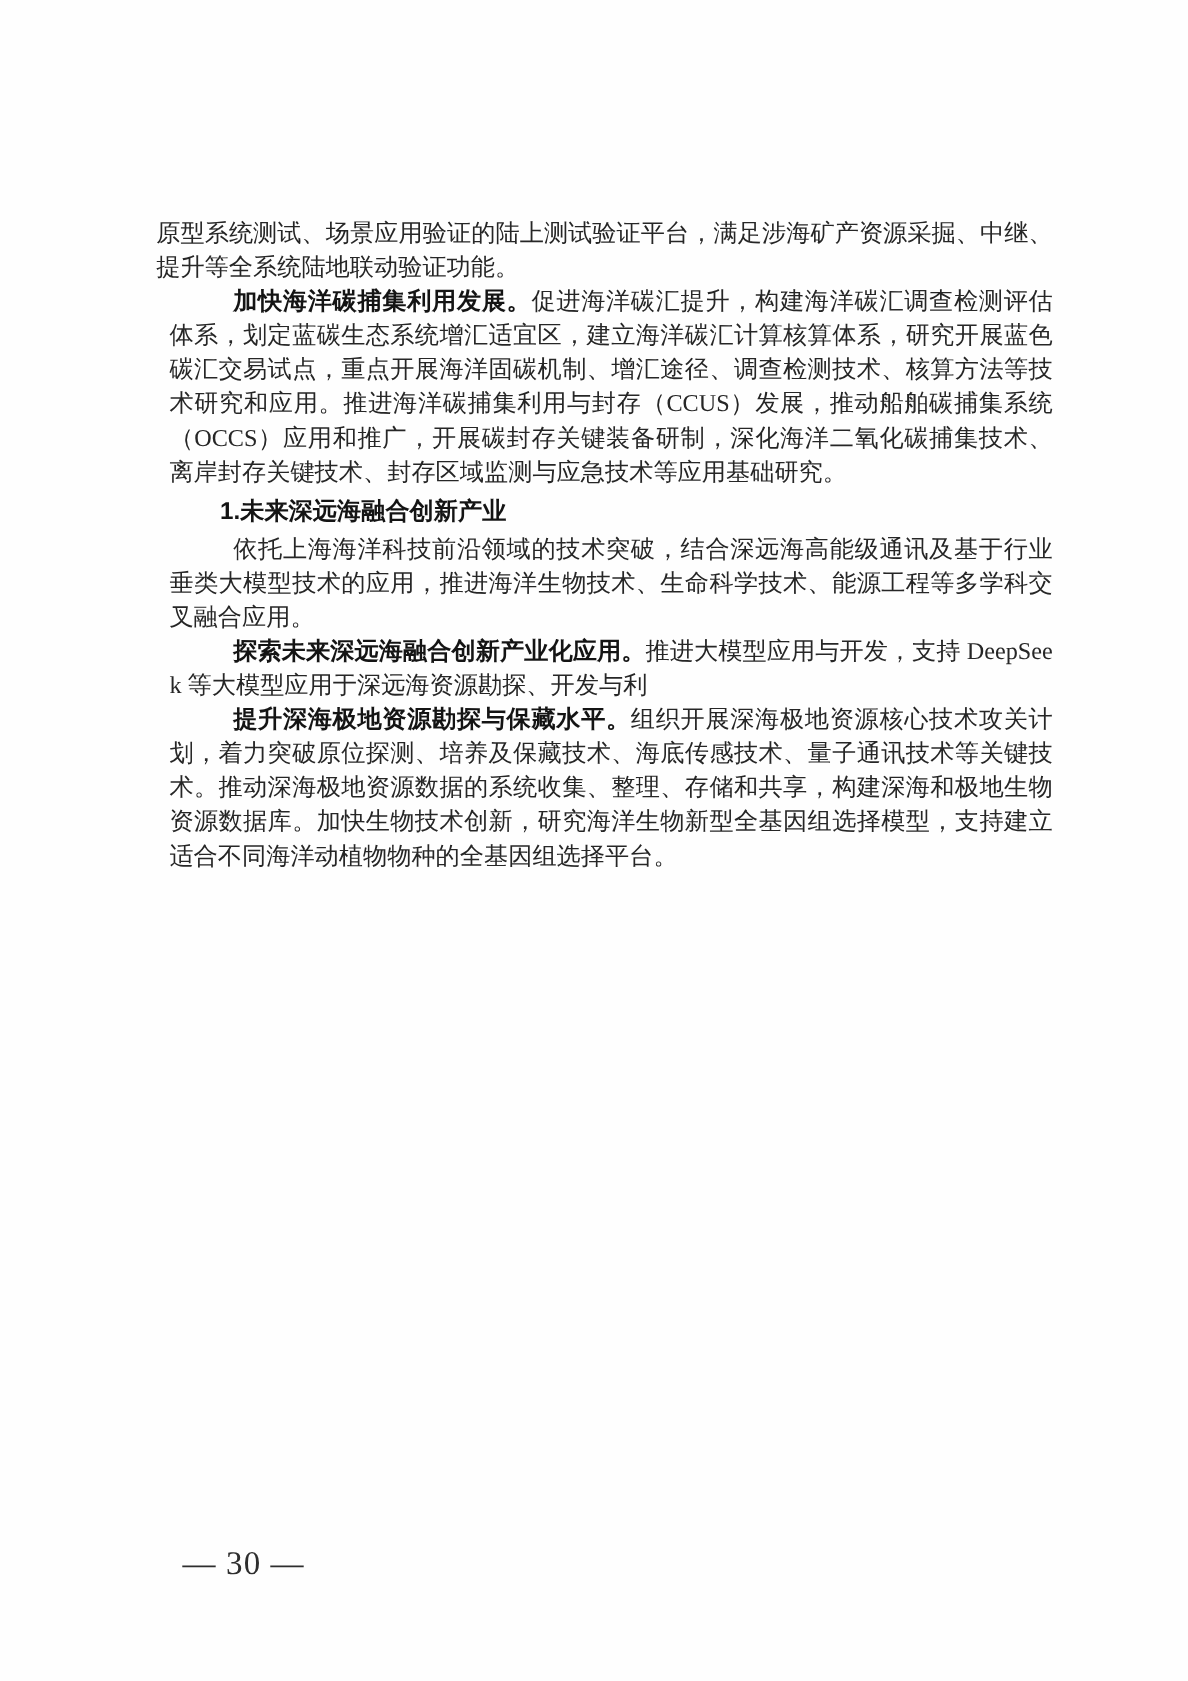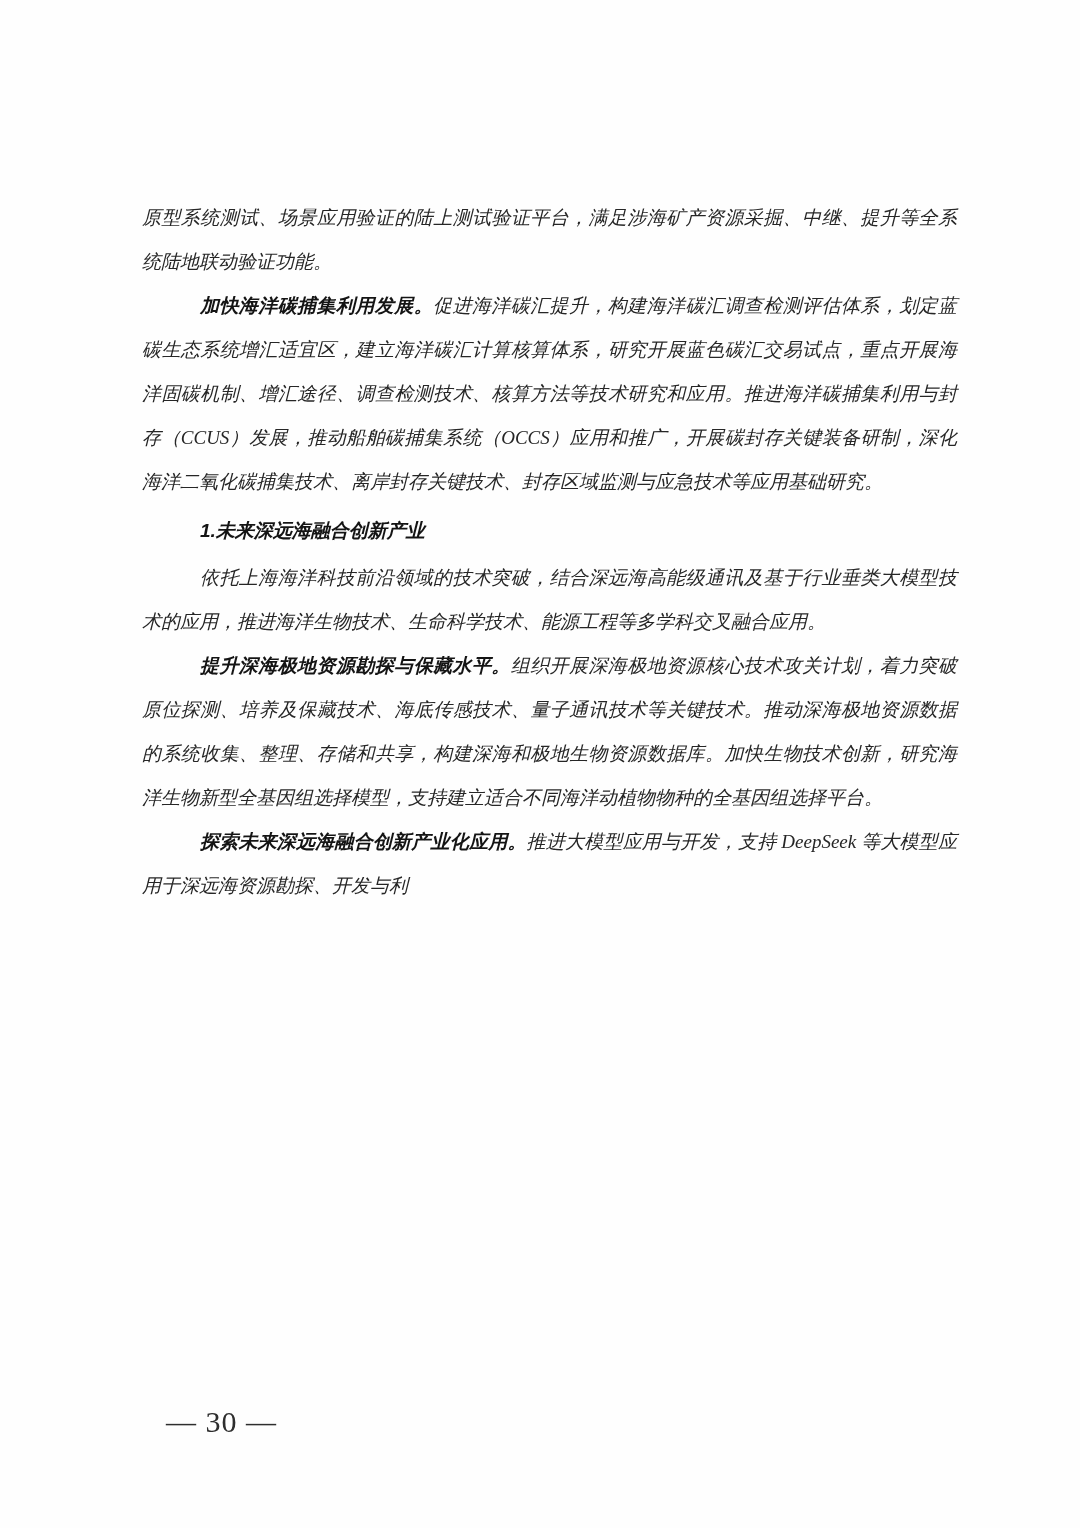--- a/index.html
+++ b/index.html
@@ -16,30 +16,30 @@
     font-family: "Liberation Serif", "DejaVu Serif", serif;
   }
   .content {
     position: absolute;
     left: 142px;
     top: 196px;
     width: 815px;
   }
   p.para {
     margin: 0;
-    font-size: 19px;
-    line-height: 44px;
+    font-size: 22px;
+    line-height: 31px;
     color: #262626;
     text-align: justify;
     text-justify: inter-ideograph;
     word-break: break-all;
-    font-style: italic;
   }
   p.para.indent {
     text-indent: 58px;
+    margin-left: 12px;
   }
   p.para.heading {
     margin: 5px 0 3px 0;
   }
   .run-bold {
     font-weight: 700;
     color: #141414;
     font-family: "Liberation Sans", "DejaVu Sans", sans-serif;
   }
   .run-regular {
@@ -58,17 +58,17 @@
 </style>
 </head>
 <body>
 
 <div class="page">
   <main class="content" id="content">
       <p class="para"><span class="run-regular">原型系统测试、场景应用验证的陆上测试验证平台，满足涉海矿产资源采掘、中继、提升等全系统陆地联动验证功能。</span></p>
       <p class="para indent"><span class="run-bold">加快海洋碳捕集利用发展。</span><span class="run-regular">促进海洋碳汇提升，构建海洋碳汇调查检测评估体系，划定蓝碳生态系统增汇适宜区，建立海洋碳汇计算核算体系，研究开展蓝色碳汇交易试点，重点开展海洋固碳机制、增汇途径、调查检测技术、核算方法等技术研究和应用。推进海洋碳捕集利用与封存（CCUS）发展，推动船舶碳捕集系统（OCCS）应用和推广，开展碳封存关键装备研制，深化海洋二氧化碳捕集技术、离岸封存关键技术、封存区域监测与应急技术等应用基础研究。</span></p>
       <p class="para indent heading"><span class="run-bold">1.未来深远海融合创新产业</span></p>
       <p class="para indent"><span class="run-regular">依托上海海洋科技前沿领域的技术突破，结合深远海高能级通讯及基于行业垂类大模型技术的应用，推进海洋生物技术、生命科学技术、能源工程等多学科交叉融合应用。</span></p>
+      <p class="para indent"><span class="run-bold">探索未来深远海融合创新产业化应用。</span><span class="run-regular">推进大模型应用与开发，支持 DeepSeek 等大模型应用于深远海资源勘探、开发与利</span></p>
       <p class="para indent"><span class="run-bold">提升深海极地资源勘探与保藏水平。</span><span class="run-regular">组织开展深海极地资源核心技术攻关计划，着力突破原位探测、培养及保藏技术、海底传感技术、量子通讯技术等关键技术。推动深海极地资源数据的系统收集、整理、存储和共享，构建深海和极地生物资源数据库。加快生物技术创新，研究海洋生物新型全基因组选择模型，支持建立适合不同海洋动植物物种的全基因组选择平台。</span></p>
-      <p class="para indent"><span class="run-bold">探索未来深远海融合创新产业化应用。</span><span class="run-regular">推进大模型应用与开发，支持 DeepSeek 等大模型应用于深远海资源勘探、开发与利</span></p>
     </main>
   <div class="footer">— 30 —</div>
 </div>
 
 </body></html>

